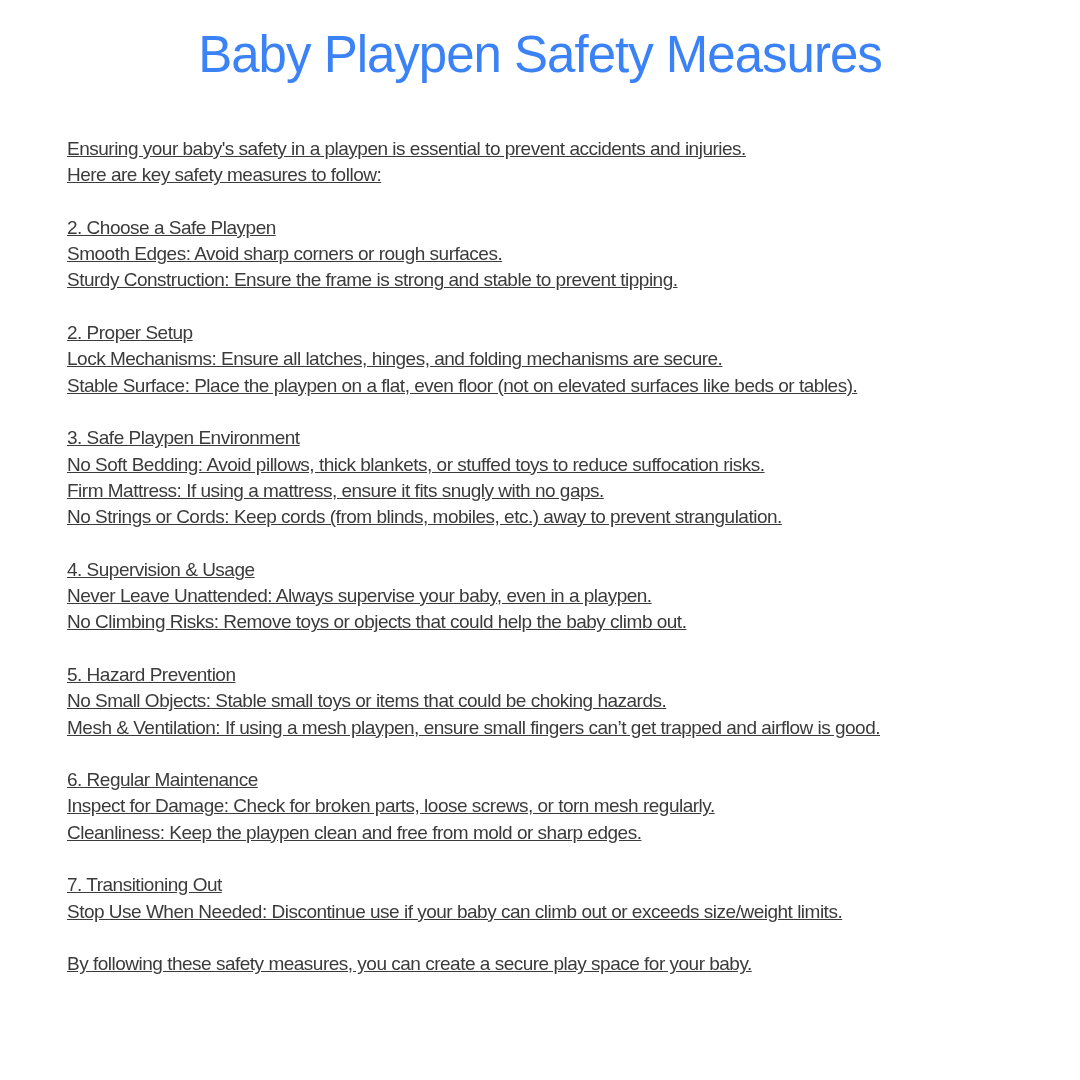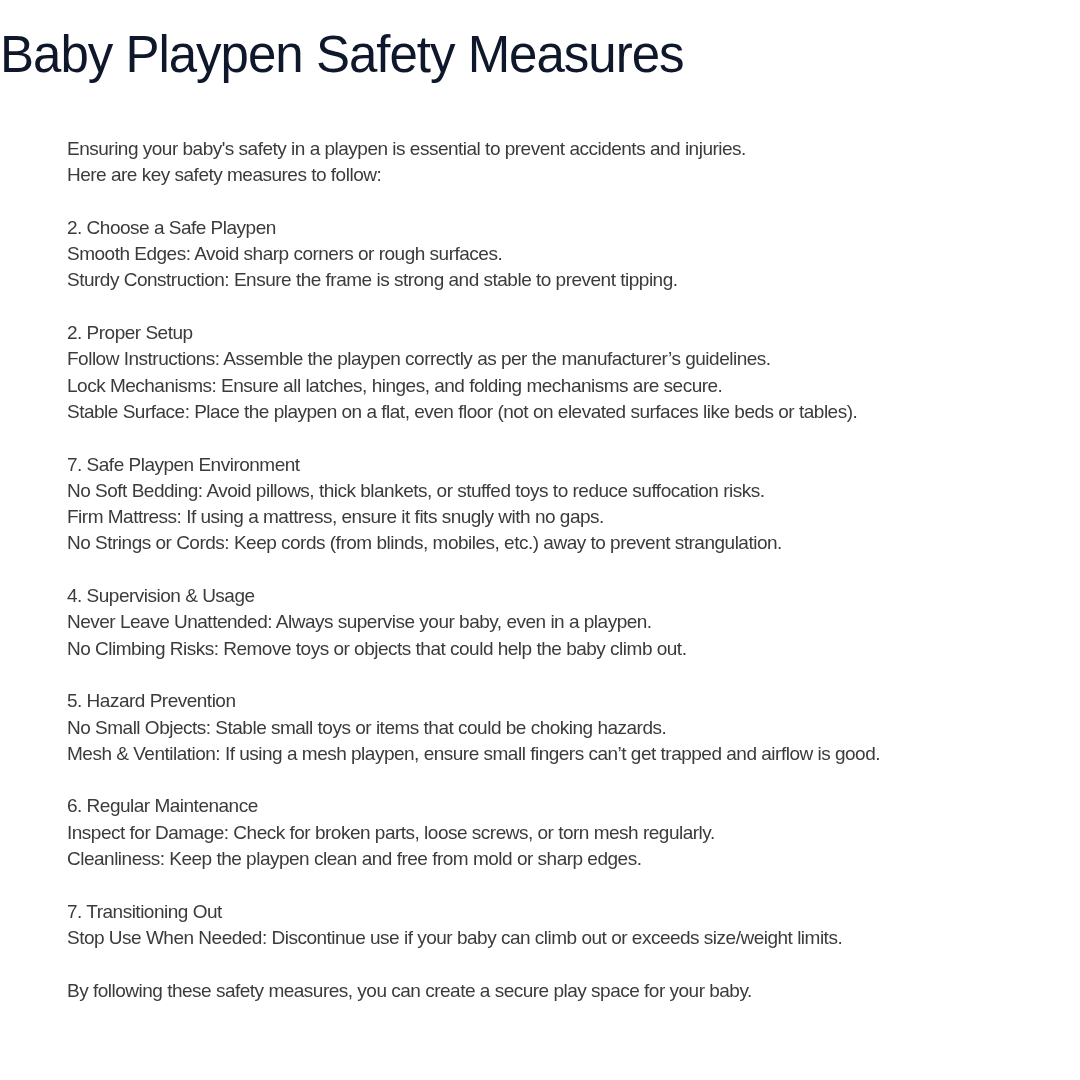--- a/index.html
+++ b/index.html
@@ -10,37 +10,39 @@
   .page {
     position: relative;
     width: 1080px;
     height: 1080px;
     background: #ffffff;
     overflow: hidden;
     font-family: "Liberation Sans", "DejaVu Sans", sans-serif;
   }
   .title {
     margin: 24px 0 0 0;
+    text-align: center;
     font-size: 51px;
     font-weight: 400;
     letter-spacing: -1px;
     line-height: 62px;
-    color: #0f172a;
+    color: #3b82f6;
   }
   .doc {
     margin: 50px 0 0 67px;
     width: 946px;
     color: #3b3b3b;
     font-size: 19px;
     letter-spacing: -0.5px;
     line-height: 26.3px;
   }
   .doc p {
     margin: 0 0 26.3px 0;
     padding: 0;
+    text-decoration: underline;
   }
   .line {
     display: block;
     white-space: nowrap;
   }
 </style>
 </head>
 <body>
 
 <div class="page">
@@ -55,27 +57,26 @@
     </p>
 
     <p>
       <span class="line">2. Choose a Safe Playpen</span>
       <span class="line">Smooth Edges: Avoid sharp corners or rough surfaces.</span>
       <span class="line">Sturdy Construction: Ensure the frame is strong and stable to prevent tipping.</span>
     </p>
 
     <p>
       <span class="line">2. Proper Setup</span>
-      <span class="line">Follow Instructions: Assemble the playpen correctly as per the manufacturer’s guidelines.</span>
       <span class="line">Lock Mechanisms: Ensure all latches, hinges, and folding mechanisms are secure.</span>
       <span class="line">Stable Surface: Place the playpen on a flat, even floor (not on elevated surfaces like beds or tables).</span>
     </p>
 
     <p>
-      <span class="line">7. Safe Playpen Environment</span>
+      <span class="line">3. Safe Playpen Environment</span>
       <span class="line">No Soft Bedding: Avoid pillows, thick blankets, or stuffed toys to reduce suffocation risks.</span>
       <span class="line">Firm Mattress: If using a mattress, ensure it fits snugly with no gaps.</span>
       <span class="line">No Strings or Cords: Keep cords (from blinds, mobiles, etc.) away to prevent strangulation.</span>
     </p>
 
     <p>
       <span class="line">4. Supervision &amp; Usage</span>
       <span class="line">Never Leave Unattended: Always supervise your baby, even in a playpen.</span>
       <span class="line">No Climbing Risks: Remove toys or objects that could help the baby climb out.</span>
     </p>

